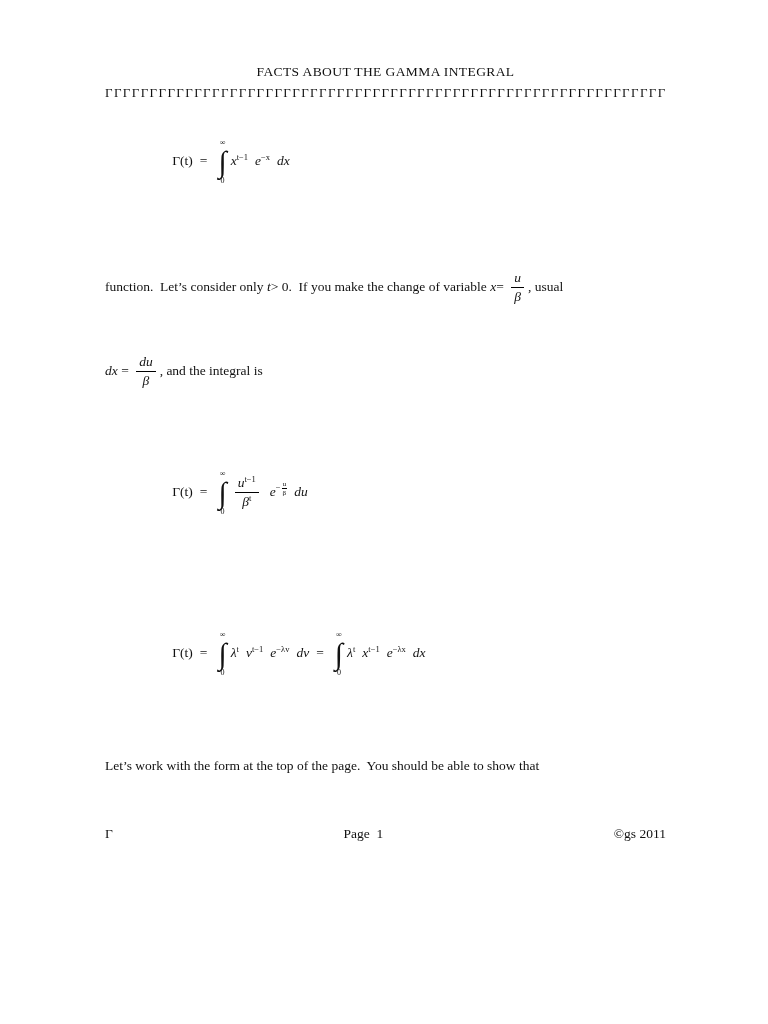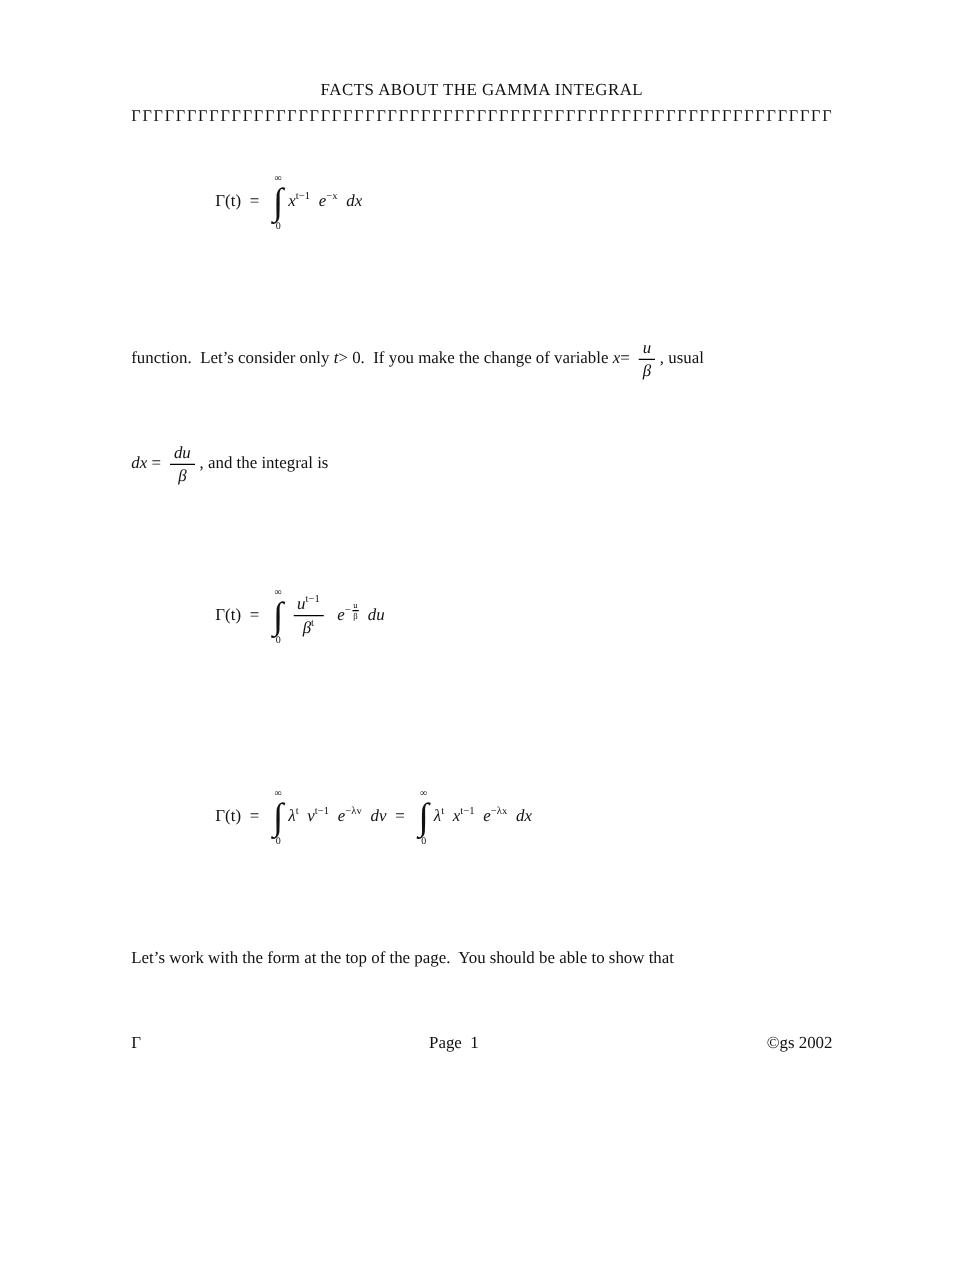--- a/index.html
+++ b/index.html
@@ -74,15 +74,15 @@
     <p class="para p-lets">
       <span class="line">Let’s work with the form at the top of the page.  You should be able to show that</span>
       
     </p>
 
   </div>
 
   <div class="footer">
     <span class="f-left">Γ</span>
     <span class="f-center">Page  1</span>
-    <span class="f-right">©gs 2002</span>
+    <span class="f-right">©gs 2011</span>
   </div>
 </div>
 
 </body></html>

